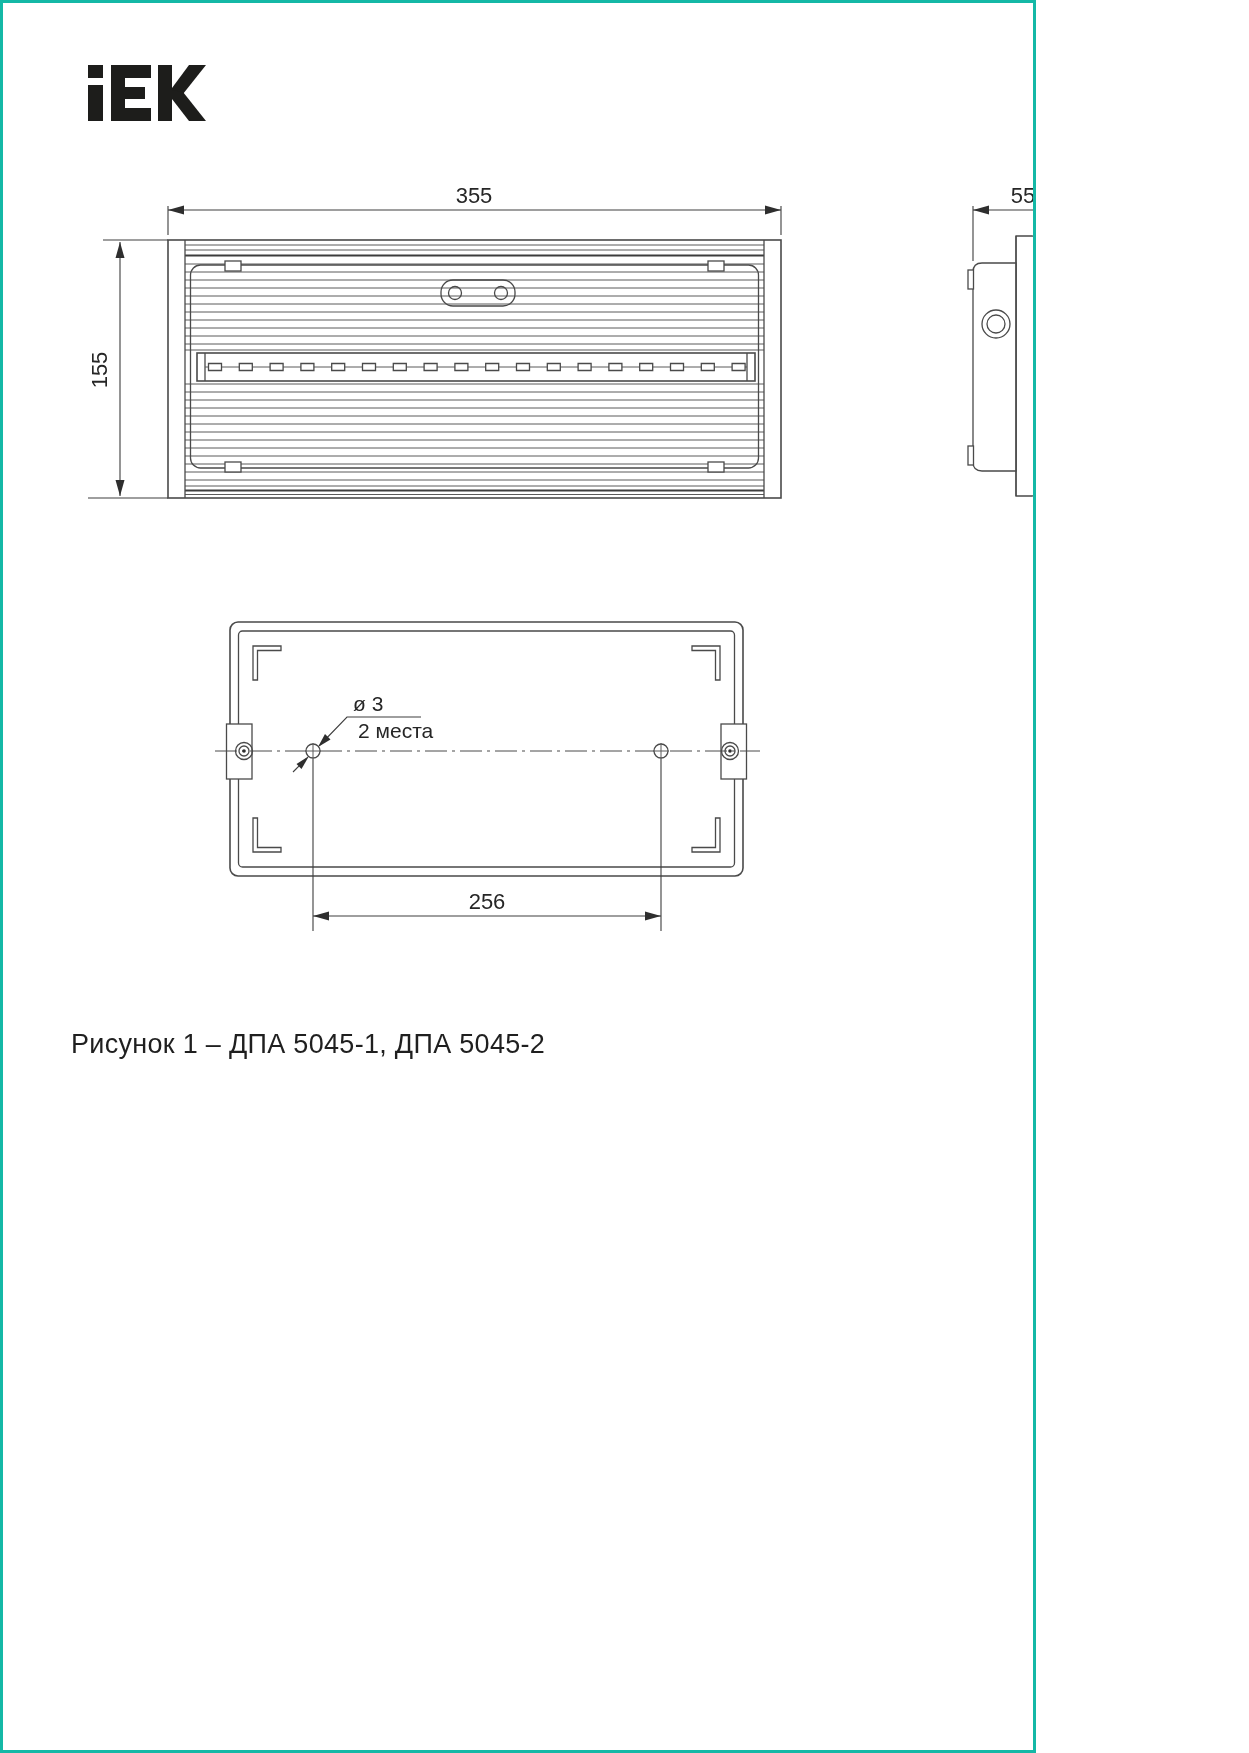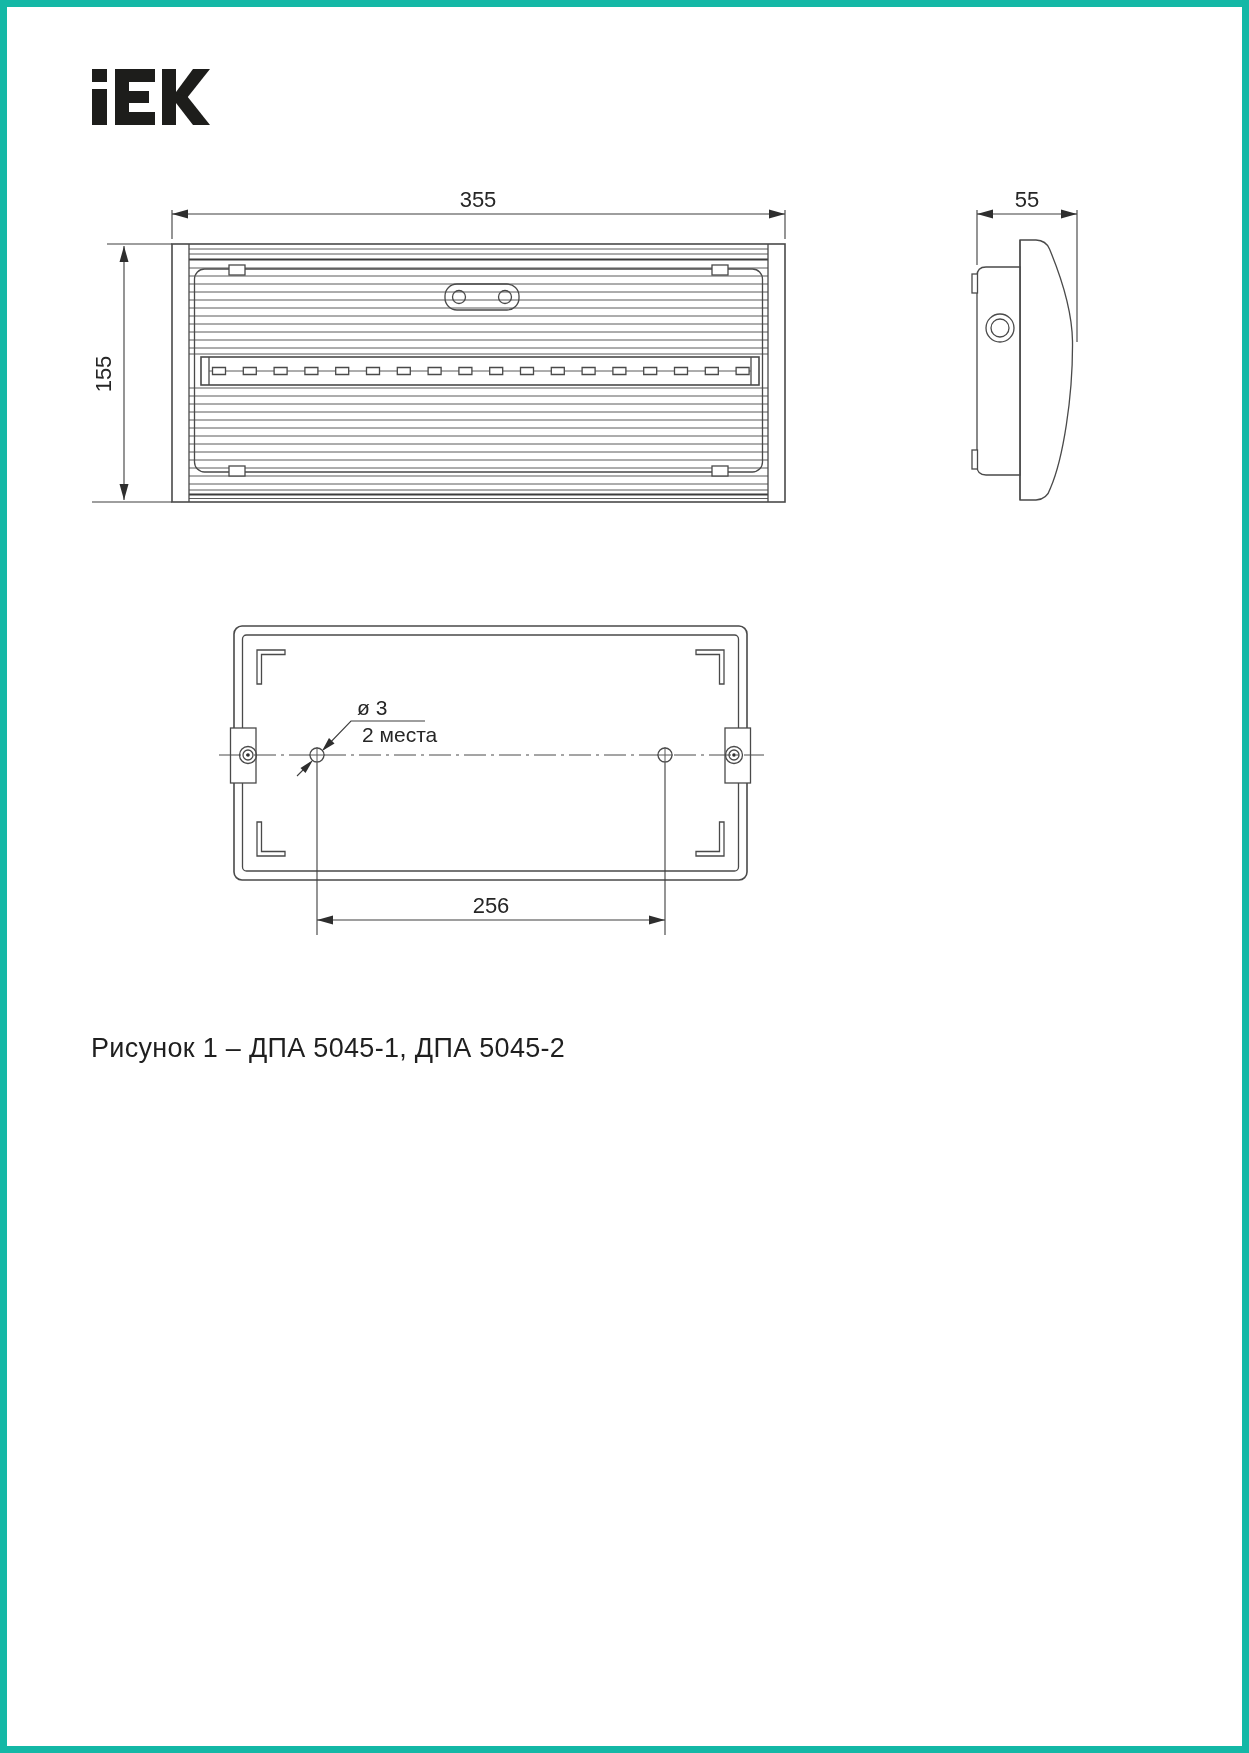--- a/index.html
+++ b/index.html
@@ -1,28 +1,28 @@
 <!DOCTYPE html>
 <html><head>
 <meta charset="utf-8">
 <style>
   html,body{margin:0;padding:0;background:#fff;}
   .page{
     position:relative;
-    width:1249px;height:1753px;
+    width:1036px;height:1753px;
     background:#ffffff;
-    border:7px solid #14b8a6;
+    border:3px solid #14b8a6;
     box-sizing:border-box;
     overflow:hidden;
     font-family:"Liberation Sans", sans-serif;
   }
   .logo{position:absolute;left:85px;top:62px;width:118px;height:56px;}
   .drawing{position:absolute;left:0;top:0;width:1249px;height:1100px;}
   .caption{
-    position:absolute;left:84px;top:1026px;
+    position:absolute;left:68px;top:1026px;
     font-size:27px;color:#1f1f1f;letter-spacing:.3px;
     white-space:nowrap;
   }
   
   .ln{stroke:#4a4a4a;stroke-width:1.3;fill:none;}
   .lnthin{stroke:#5a5a5a;stroke-width:1;fill:none;}
   .lnthick{stroke:#3d3d3d;stroke-width:2.2;fill:none;}
   .box{fill:#ffffff;stroke:#4a4a4a;stroke-width:1.6;}
   .wfill{fill:#ffffff;stroke:#4a4a4a;stroke-width:1.3;}
   .dim{stroke:#3f3f3f;stroke-width:1.1;fill:none;}

